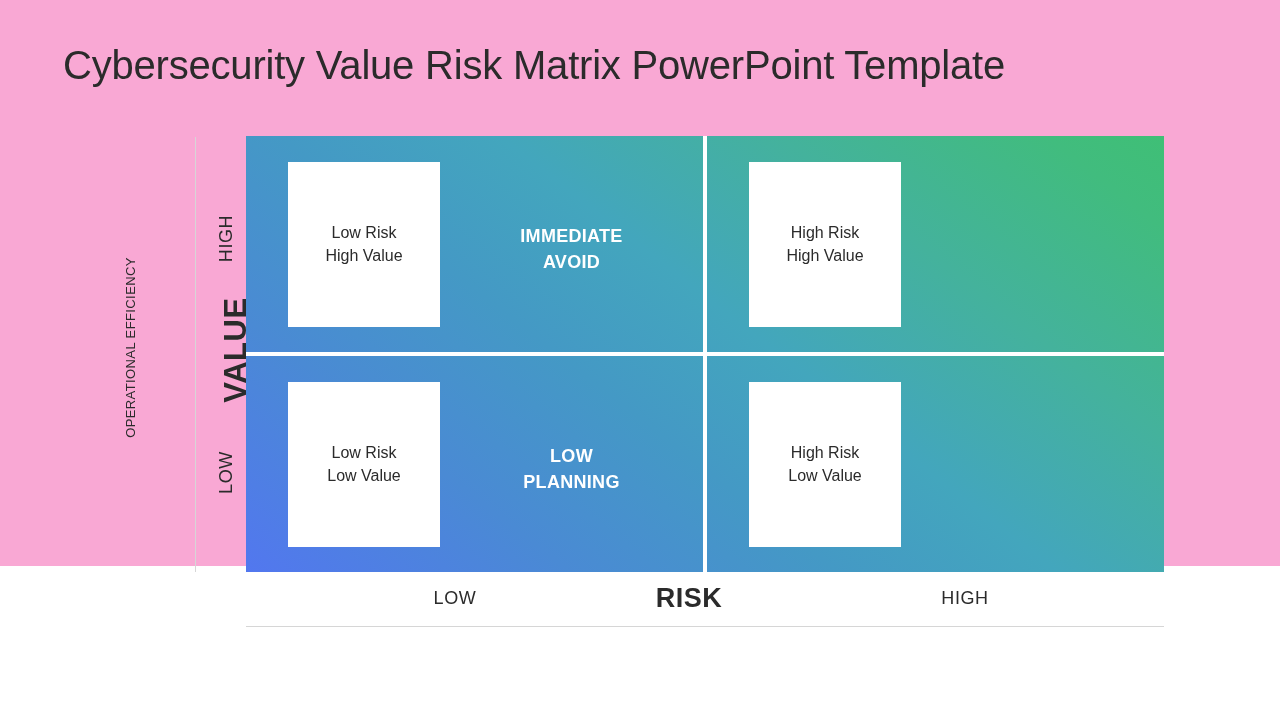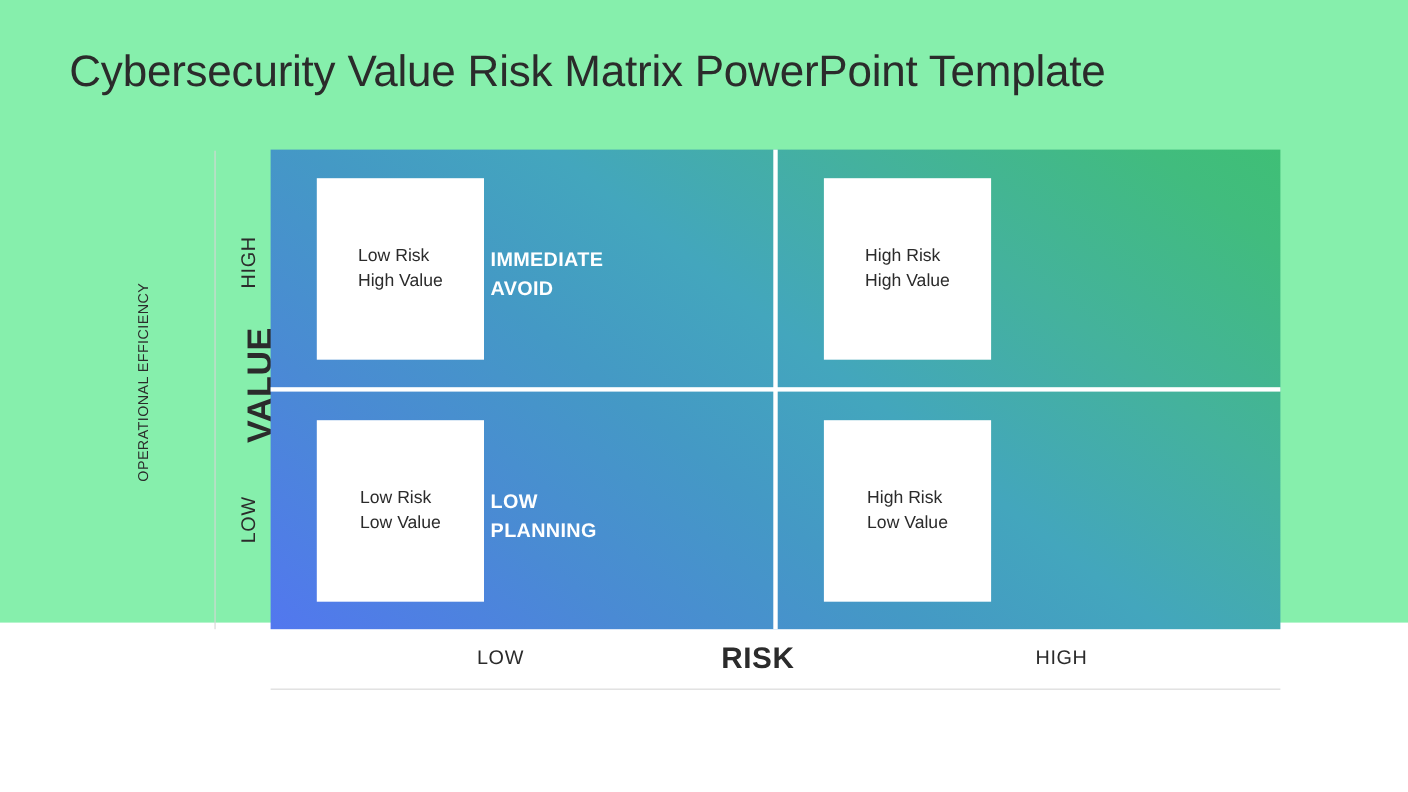--- a/index.html
+++ b/index.html
@@ -6,21 +6,21 @@
   * { margin:0; padding:0; box-sizing:border-box; }
   html, body {
     width:1280px; height:720px;
     background:#ffffff;
     font-family:"Liberation Sans", sans-serif;
     overflow:hidden;
   }
   #slide {
     position:relative;
     width:1280px; height:566px;
-    background:#86efac;
+    background:#f9a8d4;
   }
 
   
   #slide-title {
     position:absolute;
     left:63px; top:43px;
     width:1120px;
     font-size:40px;
     font-weight:400;
     color:#2b2b2b;
@@ -115,24 +115,25 @@
     background:#ffffff;
     display:flex;
     align-items:center;
     justify-content:center;
     flex-shrink:0;
   }
   .card-text {
     font-size:16px;
     line-height:1.45;
     color:#2b2b2b;
-    text-align:left;
+    text-align:center;
   }
   .action-text {
     flex:1;
+    text-align:center;
     color:#ffffff;
     font-size:18px;
     font-weight:bold;
     line-height:1.42;
     letter-spacing:0.3px;
     padding:0 6px;
     margin-top:12px;
   }
   
   #matrix::before {

